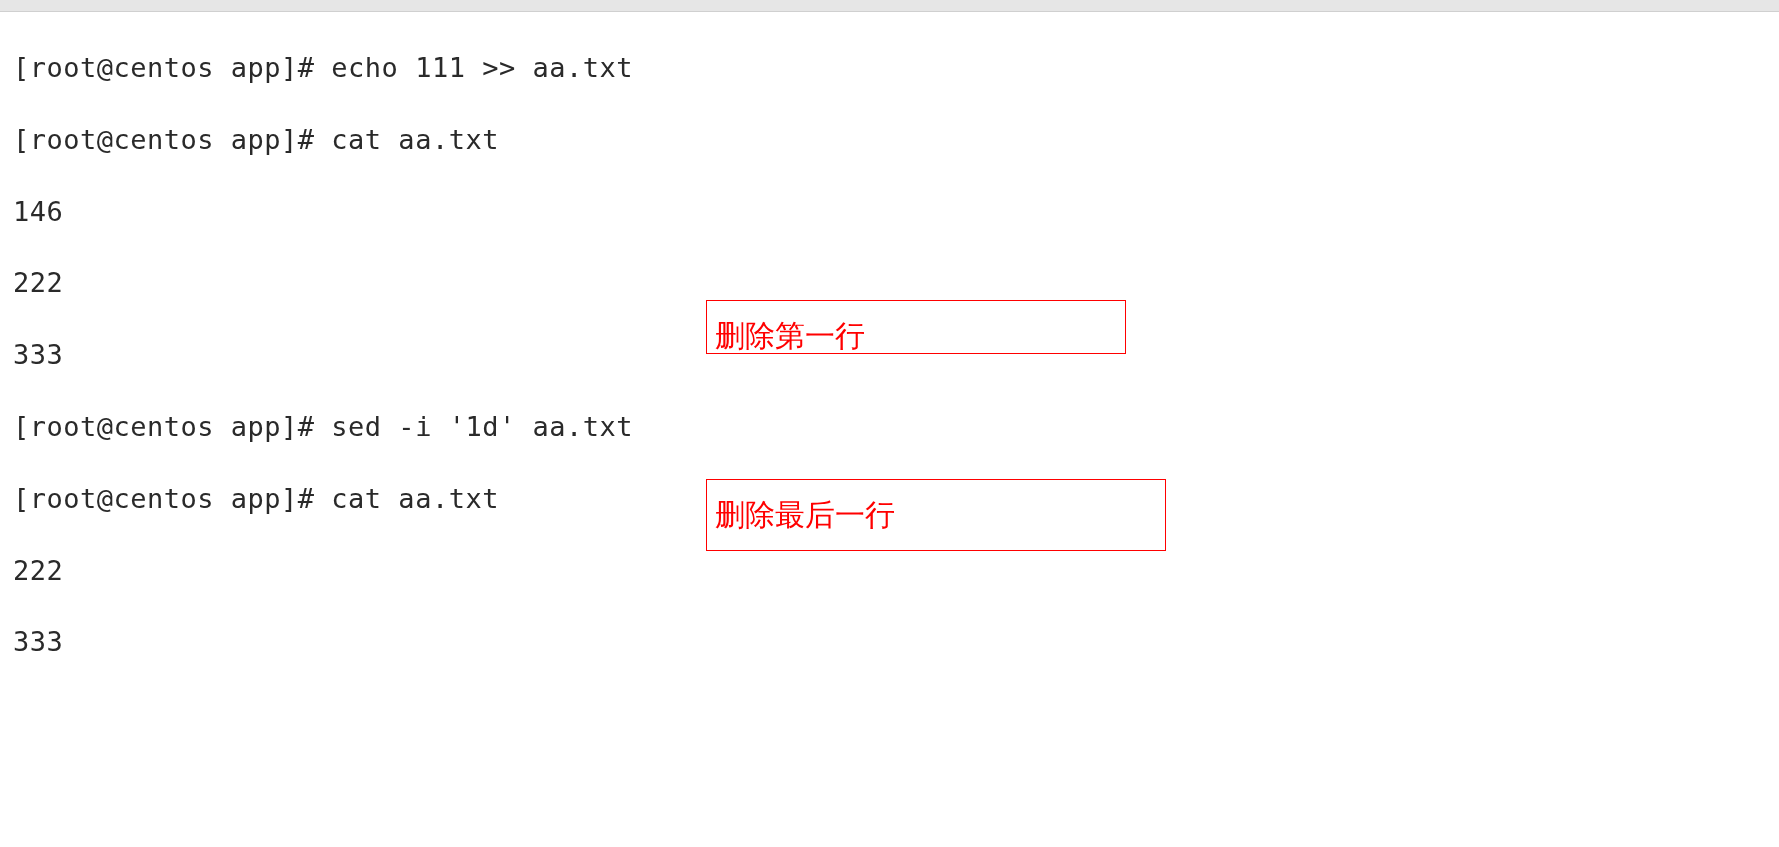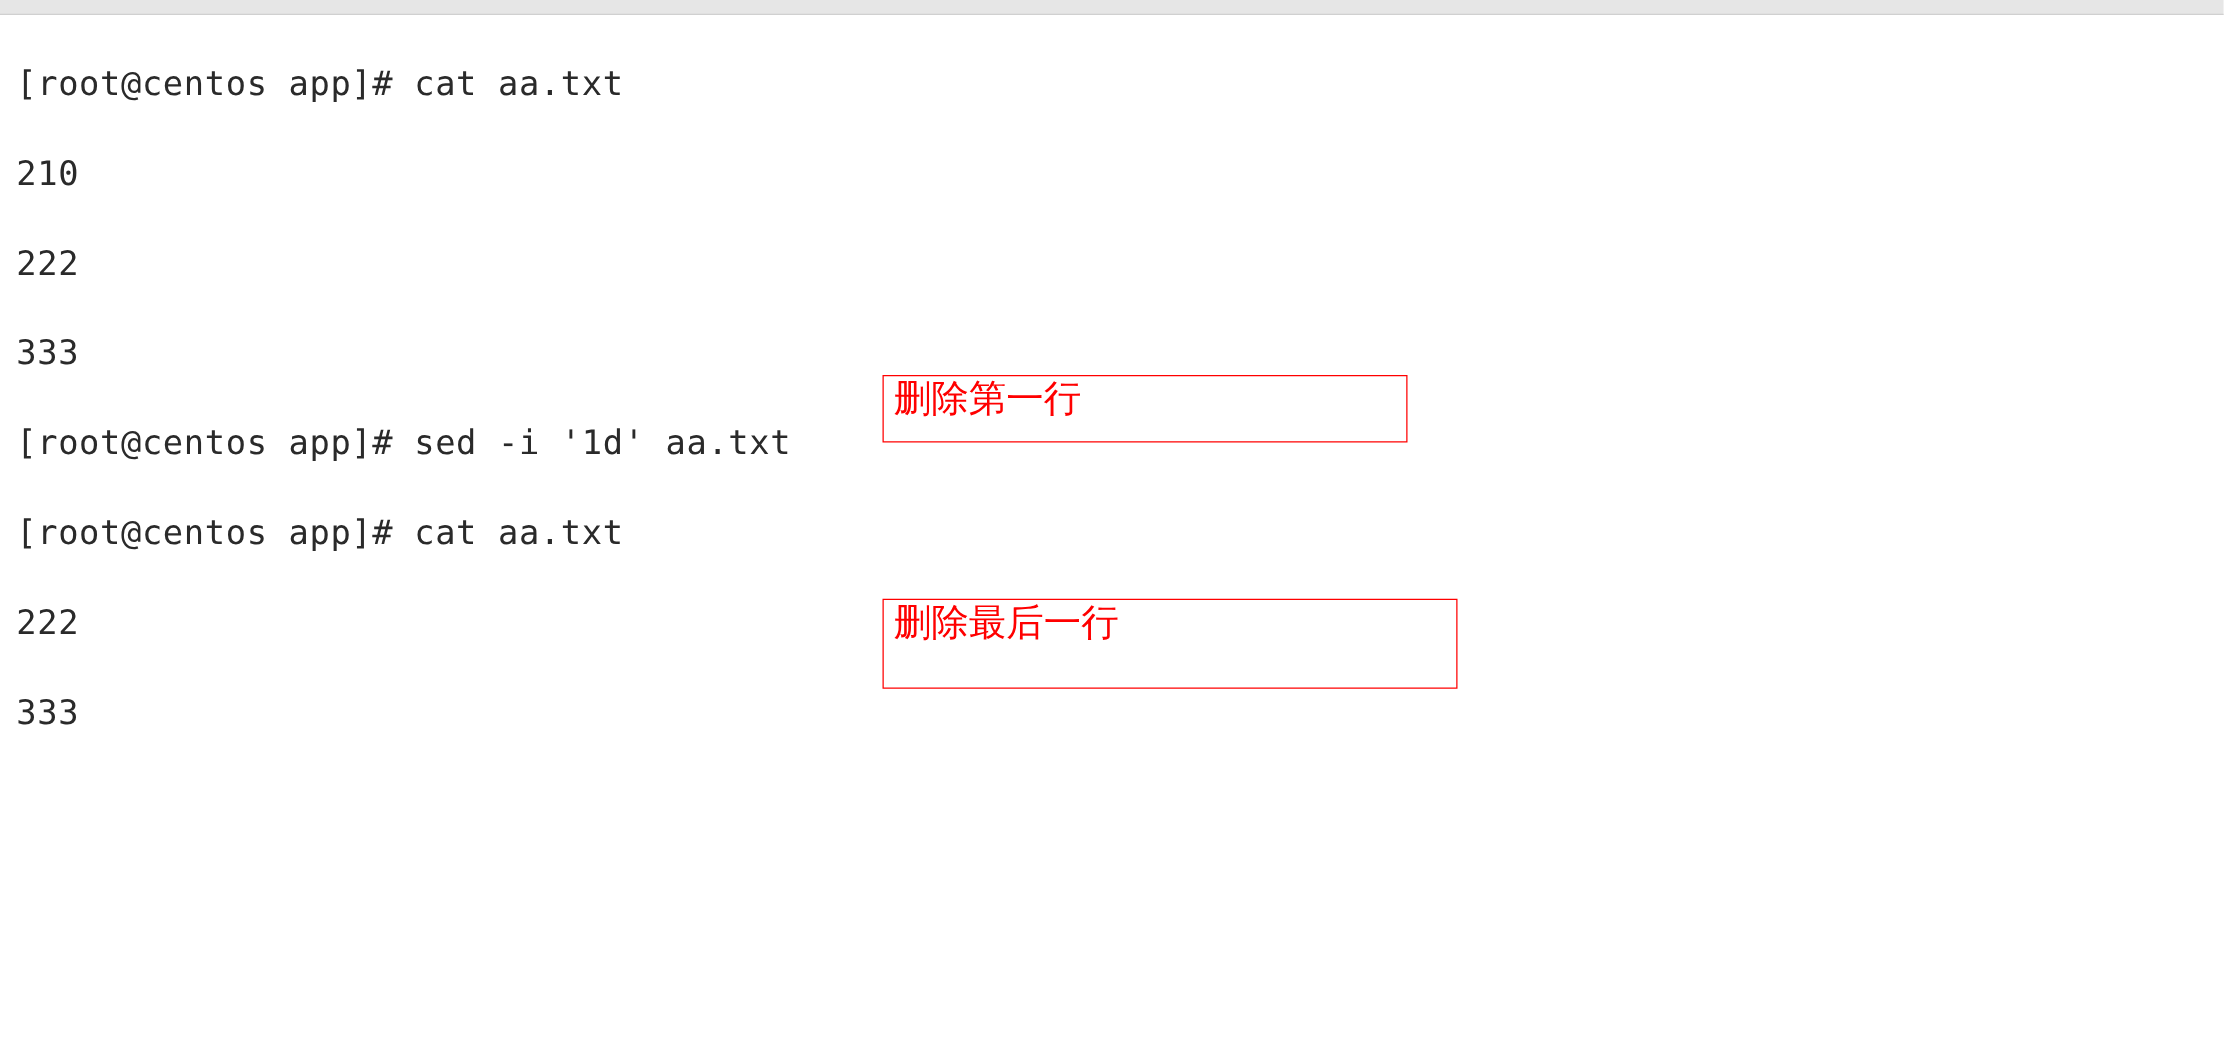--- a/index.html
+++ b/index.html
@@ -37,36 +37,37 @@
   .line {
     display: block;
     letter-spacing: 0.5px;
   }
   .annotation {
     position: absolute;
     border: 1px solid #ff0000;
     color: #ff0000;
     font-family: "SimSun", "宋体", serif;
     font-size: 30px;
-    padding: 4px 8px 20px 8px;
+    padding: 20px 8px 20px 8px;
     line-height: 1;
     background: transparent;
     pointer-events: none;
   }
 </style>
 </head>
 <body>
 
 
 
 <div class="topbar"></div>
 
 <div class="terminal">
+<span class="line">[root@centos app]# echo 111 &gt;&gt; aa.txt</span>
 <span class="line">[root@centos app]# cat aa.txt</span>
-<span class="line">210</span>
+<span class="line">146</span>
 <span class="line">222</span>
 <span class="line">333</span>
 <span class="line">[root@centos app]# sed -i '1d' aa.txt</span>
 <span class="line">[root@centos app]# cat aa.txt</span>
 <span class="line">222</span>
 <span class="line">333</span>
 
 
 
 

